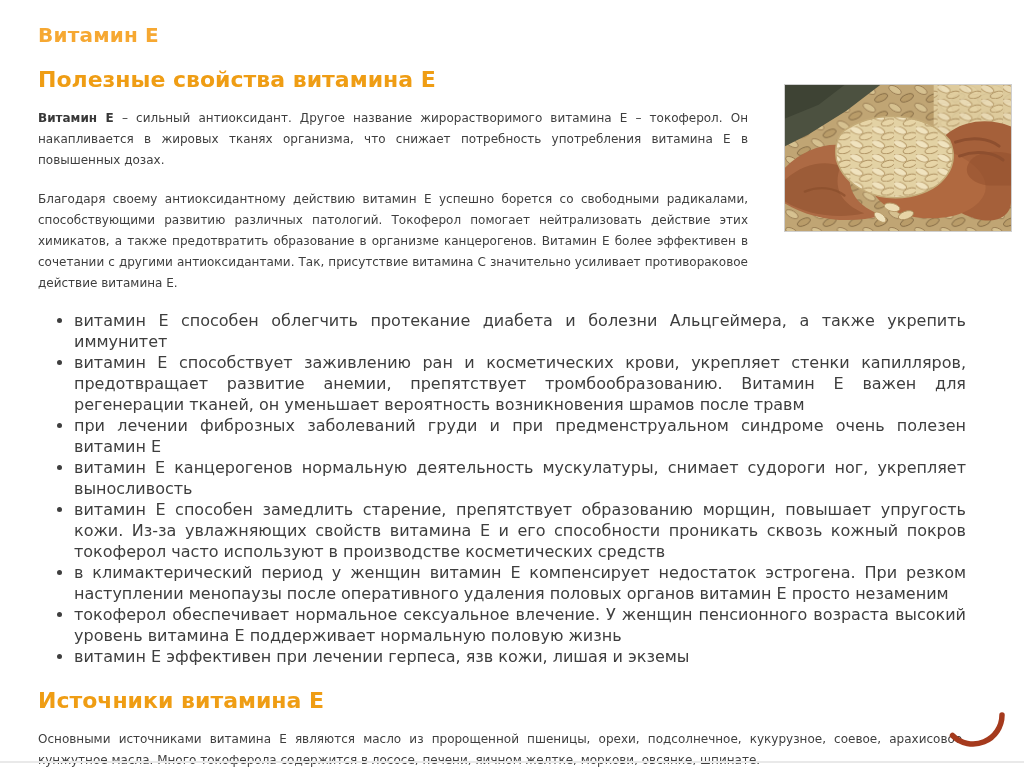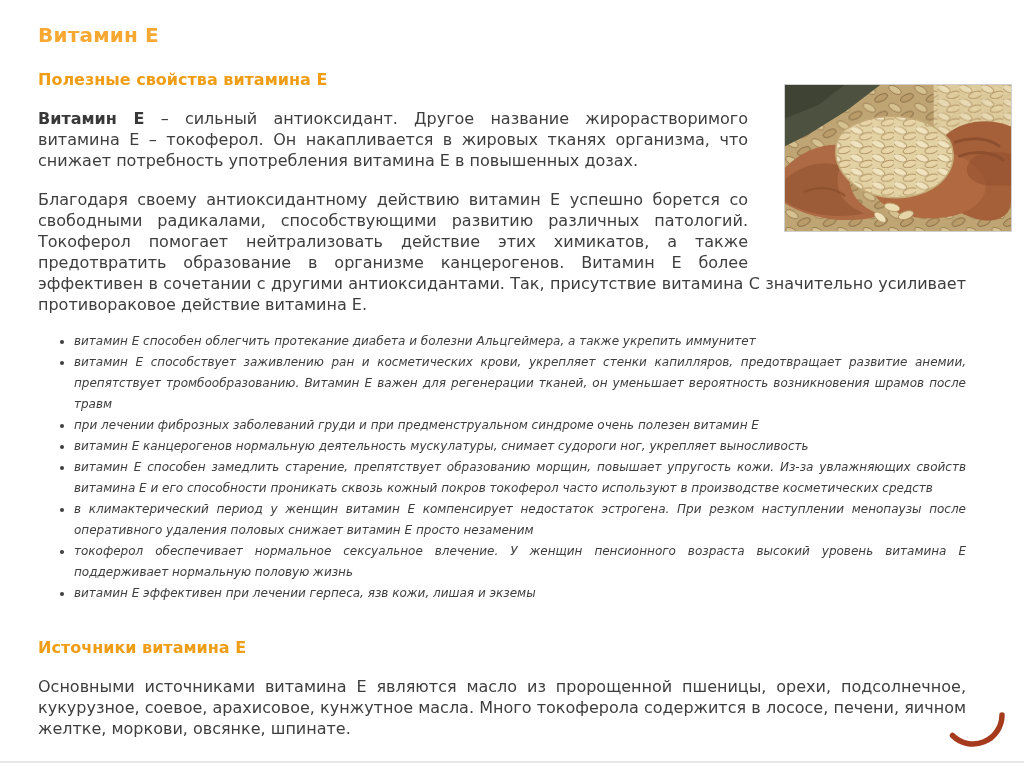--- a/index.html
+++ b/index.html
@@ -15,32 +15,32 @@
     width:1024px; height:767px; overflow:hidden; position:relative;
     font-family:"DejaVu Sans","Liberation Sans",sans-serif;
     color:var(--body);
   }
   .slide{ padding:14px 58px 0 38px; }
   h1{
     font-size:20px; font-weight:bold; color:var(--title);
     line-height:26px; margin:8px 0 0 0; letter-spacing:0.2px;
   }
   h2{
-    font-size:16px; font-weight:bold; color:var(--heading);
+    font-size:22px; font-weight:bold; color:var(--heading);
     line-height:20px; margin:22px 0 13px 0;
   }
-  h2.sources{ margin-top:34px; }
+  h2.sources{ margin-top:24px; }
   p{
-    font-size:16px; line-height:21px; text-align:justify;
+    font-size:12px; line-height:21px; text-align:justify;
     margin:18px 0 13px 0;
   }
   p b{ color:#383838; }
   ul{
     margin:16px 0 16px 0; padding-left:36px;
-    font-size:12px; line-height:21px;font-style:italic;
+    font-size:16px; line-height:21px;
   }
   ul li{ text-align:justify; }
   .photo{
     float:right; width:228px; height:148px;
     margin:36px -46px 30px 36px;
     border:1px solid #cfcfcf; background:#c7ae7f;
   }
   .photo svg{ display:block; width:100%; height:100%; }
   .logo-arc{
     position:absolute; top:684px; right:18px; width:64px; height:64px;
@@ -98,21 +98,21 @@
 
   <p>Благодаря своему антиоксидантному действию витамин Е успешно борется со свободными радикалами, способствующими развитию различных патологий. Токоферол помогает нейтрализовать действие этих химикатов, а также предотвратить образование в организме канцерогенов. Витамин Е более эффективен в сочетании с другими антиоксидантами. Так, присутствие витамина С значительно усиливает противораковое действие витамина Е.</p>
 
 
   <ul>
     <li>витамин Е способен облегчить протекание диабета и болезни Альцгеймера, а также укрепить иммунитет</li>
     <li>витамин Е способствует заживлению ран и косметических крови, укрепляет стенки капилляров, предотвращает развитие анемии, препятствует тромбообразованию. Витамин Е важен для регенерации тканей, он уменьшает вероятность возникновения шрамов после травм</li>
     <li>при лечении фиброзных заболеваний груди и при предменструальном синдроме очень полезен витамин Е</li>
     <li>витамин Е канцерогенов нормальную деятельность мускулатуры, снимает судороги ног, укрепляет выносливость</li>
     <li>витамин Е способен замедлить старение, препятствует образованию морщин, повышает упругость кожи. Из-за увлажняющих свойств витамина Е и его способности проникать сквозь кожный покров токоферол часто используют в производстве косметических средств</li>
-    <li>в климактерический период у женщин витамин Е компенсирует недостаток эстрогена. При резком наступлении менопаузы после оперативного удаления половых снижает витамин Е просто незаменим</li>
+    <li>в климактерический период у женщин витамин Е компенсирует недостаток эстрогена. При резком наступлении менопаузы после оперативного удаления половых органов витамин Е просто незаменим</li>
     <li>токоферол обеспечивает нормальное сексуальное влечение. У женщин пенсионного возраста высокий уровень витамина Е поддерживает нормальную половую жизнь</li>
     <li>витамин Е эффективен при лечении герпеса, язв кожи, лишая и экземы</li>
   </ul>
 
 
   <h2 class="sources">Источники витамина Е</h2>
 
   <p>Основными источниками витамина Е являются масло из пророщенной пшеницы, орехи, подсолнечное, кукурузное, соевое, арахисовое, кунжутное масла. Много токоферола содержится в лососе, печени, яичном желтке, моркови, овсянке, шпинате.</p>
 
 </div>

